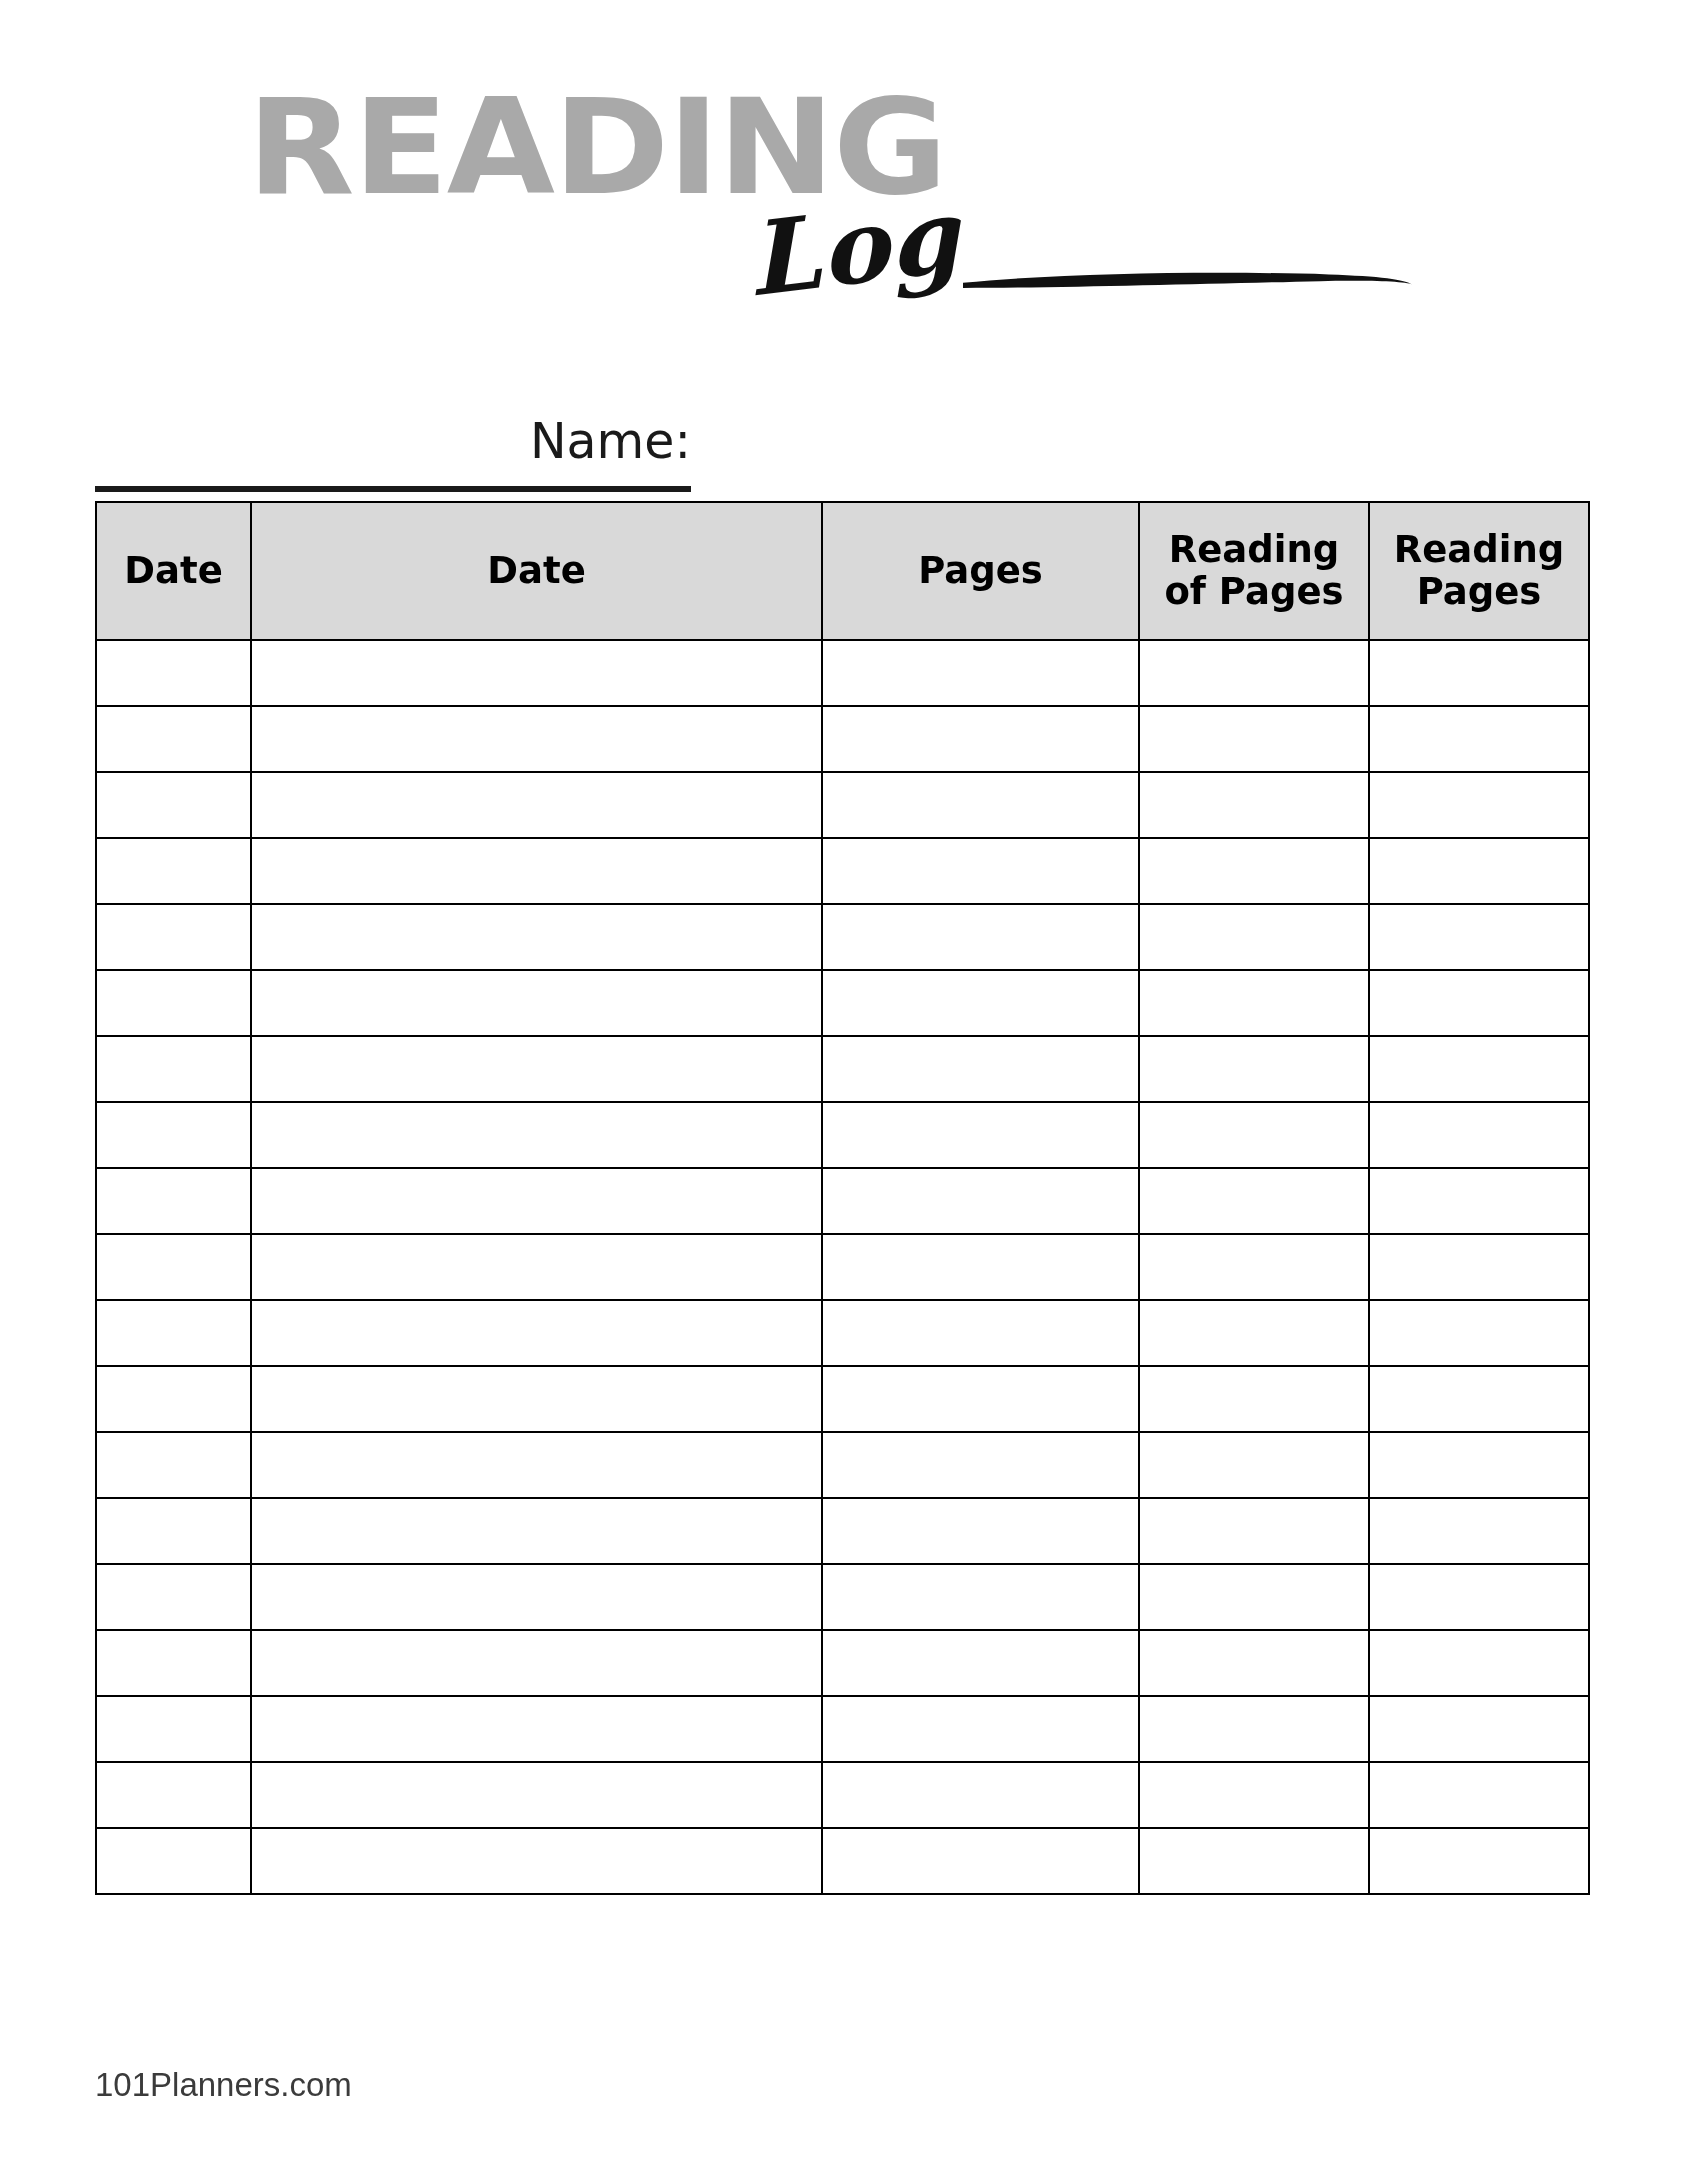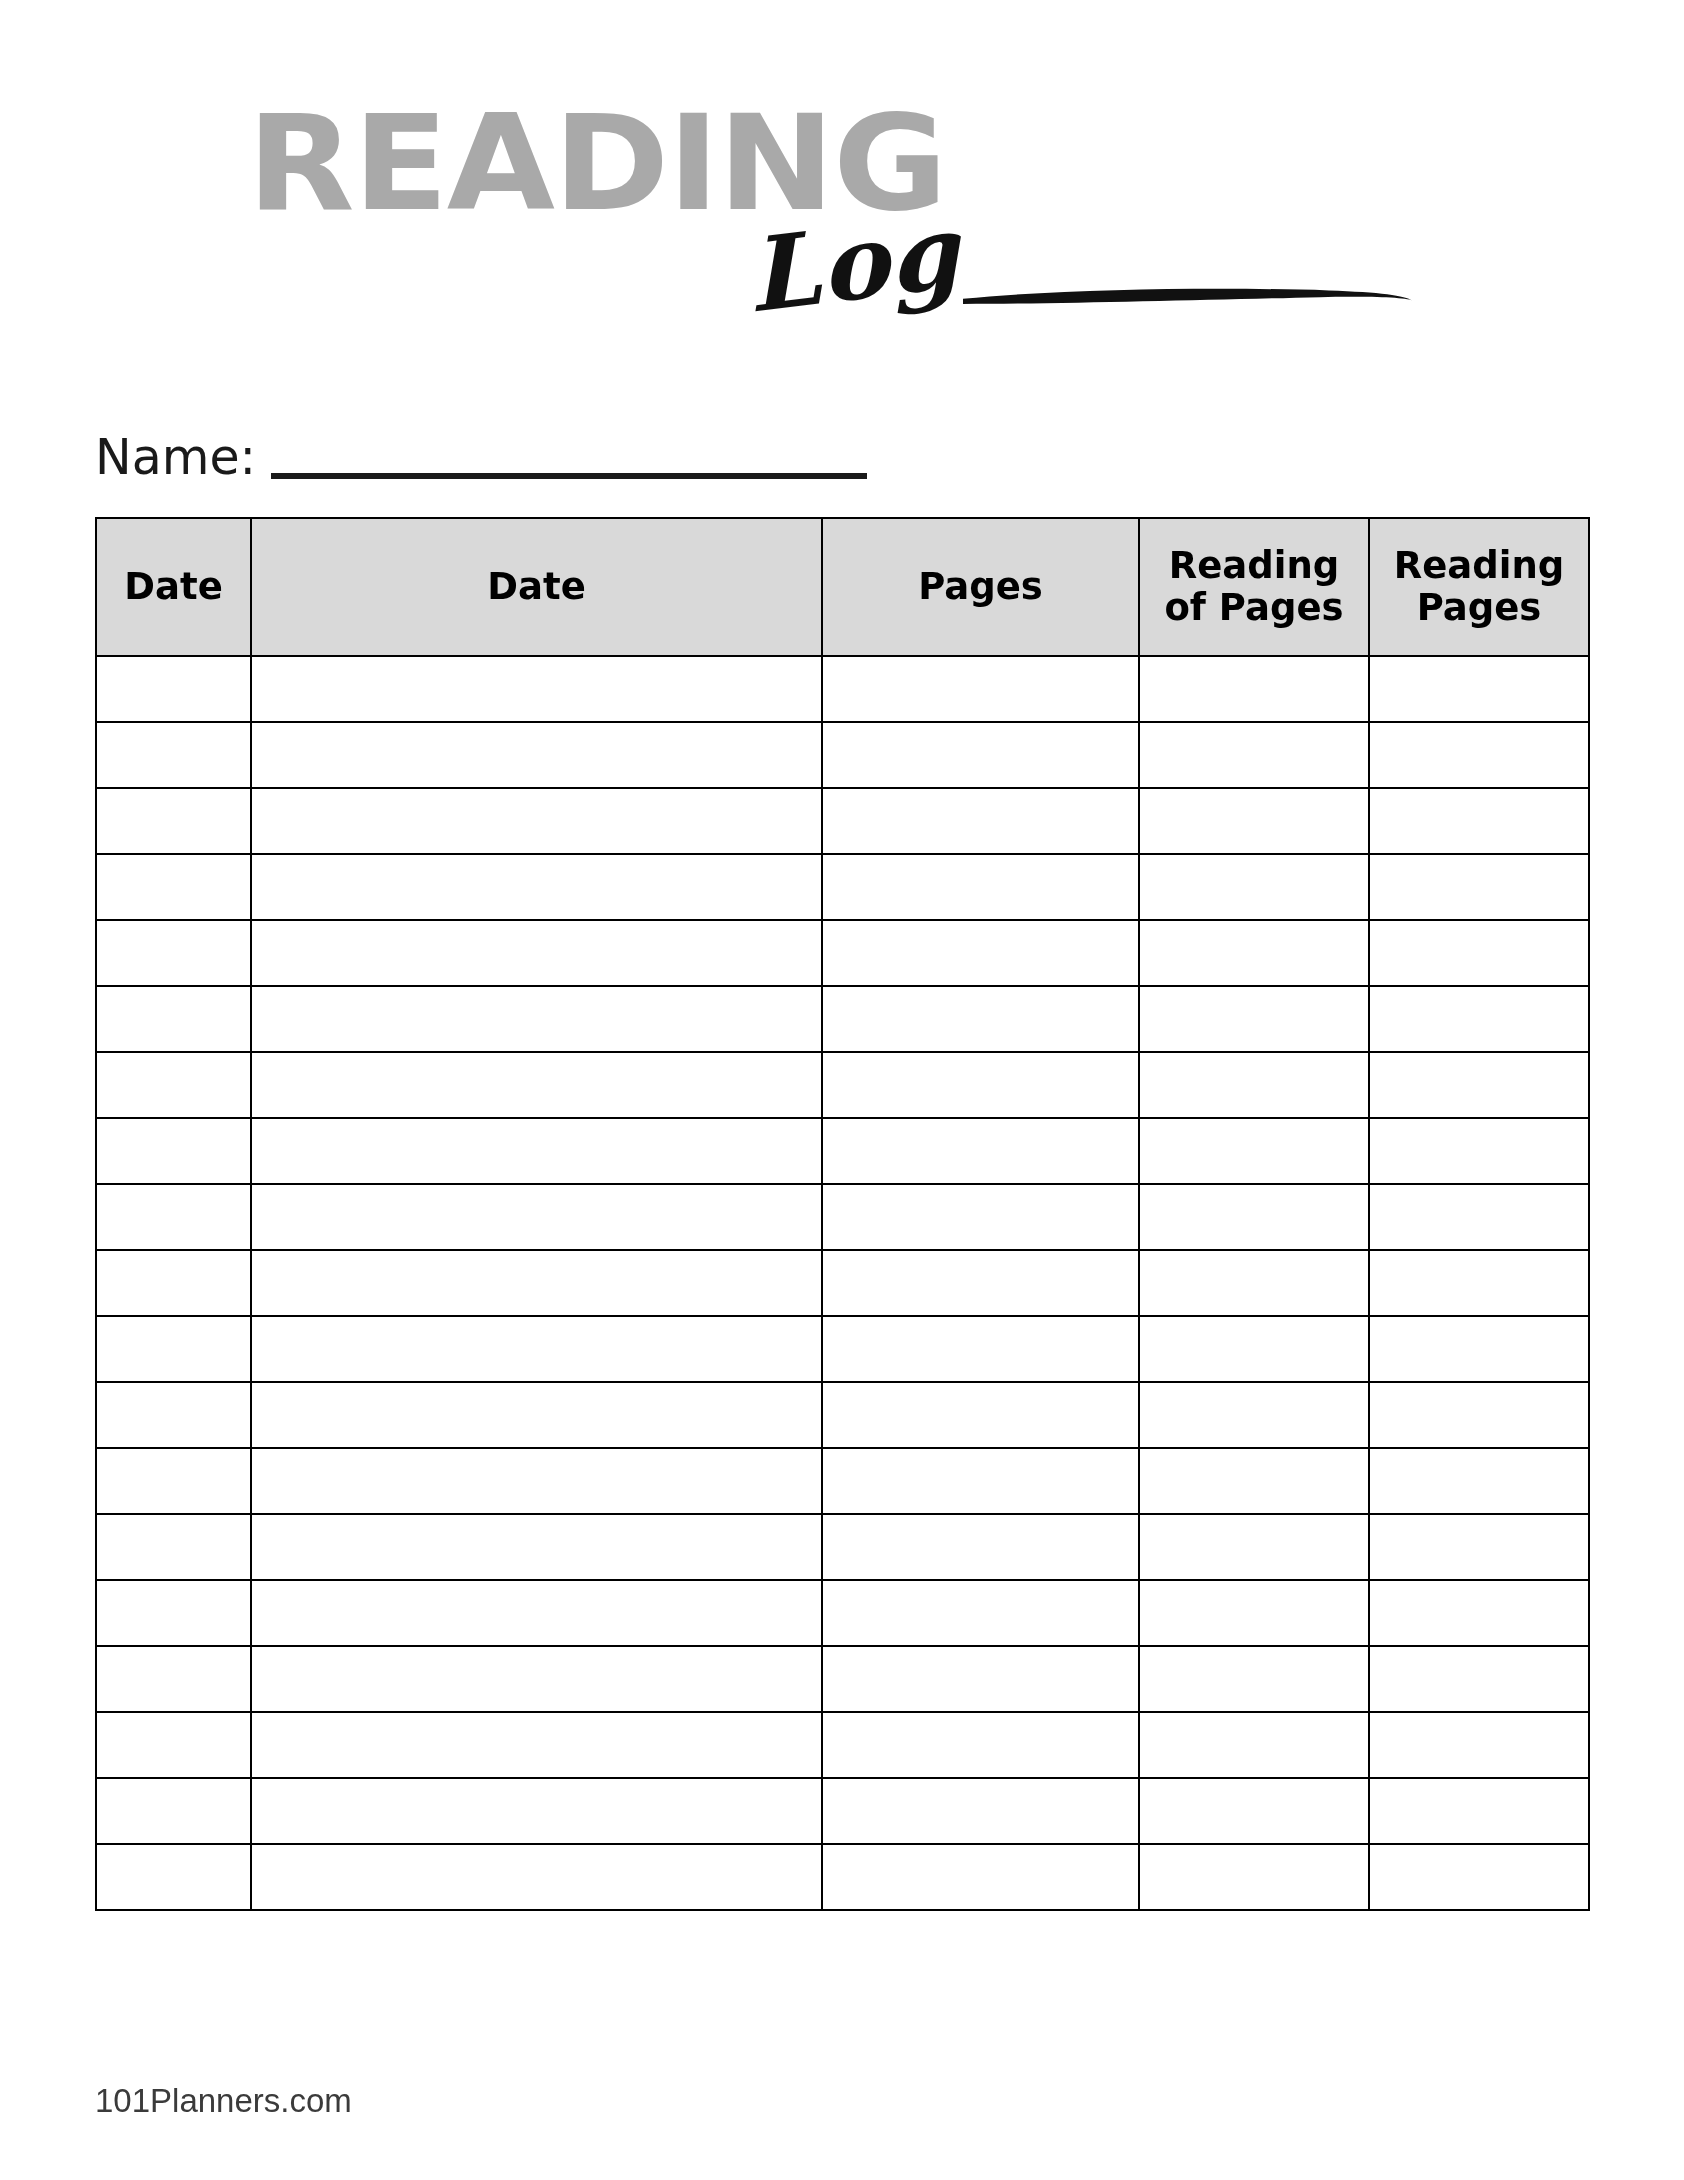--- a/index.html
+++ b/index.html
@@ -14,21 +14,20 @@
     color: #000000;
     position: relative;
     overflow: hidden;
   }
 
   .page {
     width: 1685px;
     height: 2099px;
     position: relative;
     box-sizing: border-box;
-    margin-top: 16px;
   }
 
   
   .title-block {
     position: relative;
     height: 366px;
     margin: 0;
   }
 
   .title-main {
@@ -70,20 +69,21 @@
   }
 
   
   .name-row {
     position: absolute;
     left: 95px;
     top: 417px;
     display: flex;
     align-items: flex-end;
     gap: 15.3px;
+    flex-direction: column;
   }
   .name-label {
     font-family: "DejaVu Sans", sans-serif;
     font-size: 49px;
     color: #1a1a1a;
     line-height: 1;
   }
   .name-line {
     width: 596px;
     border-bottom: 6px solid #1a1a1a;

